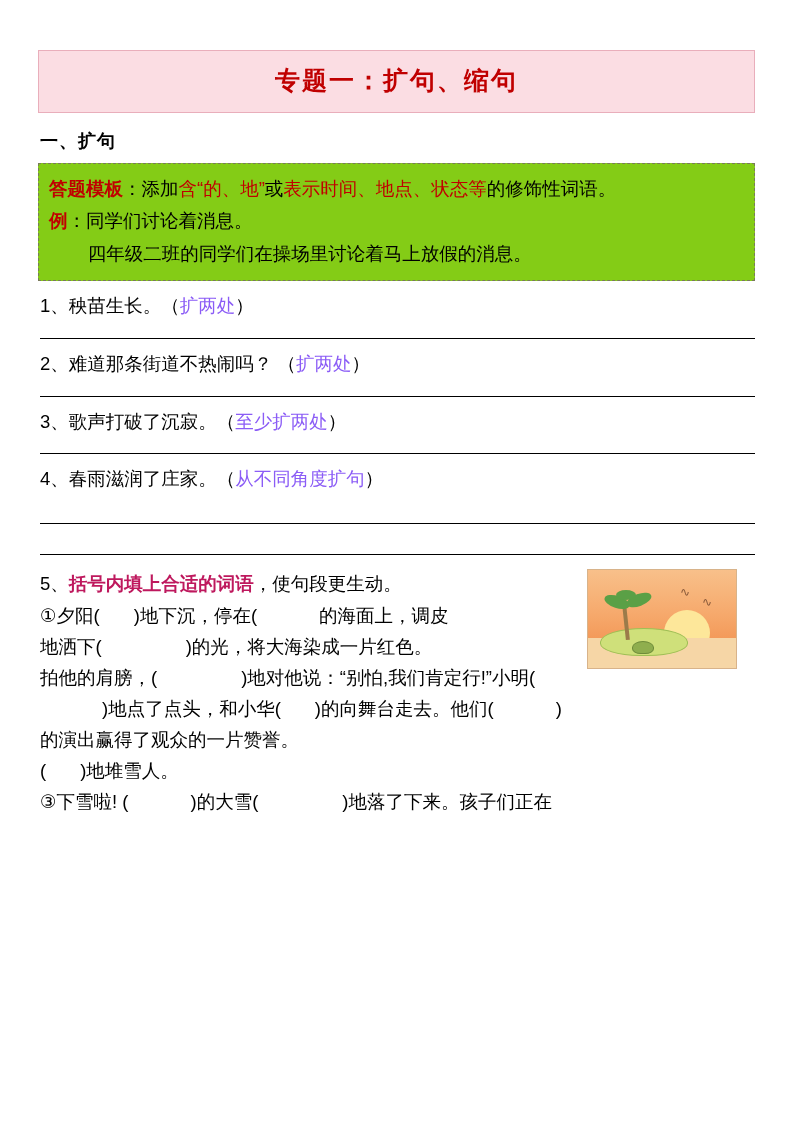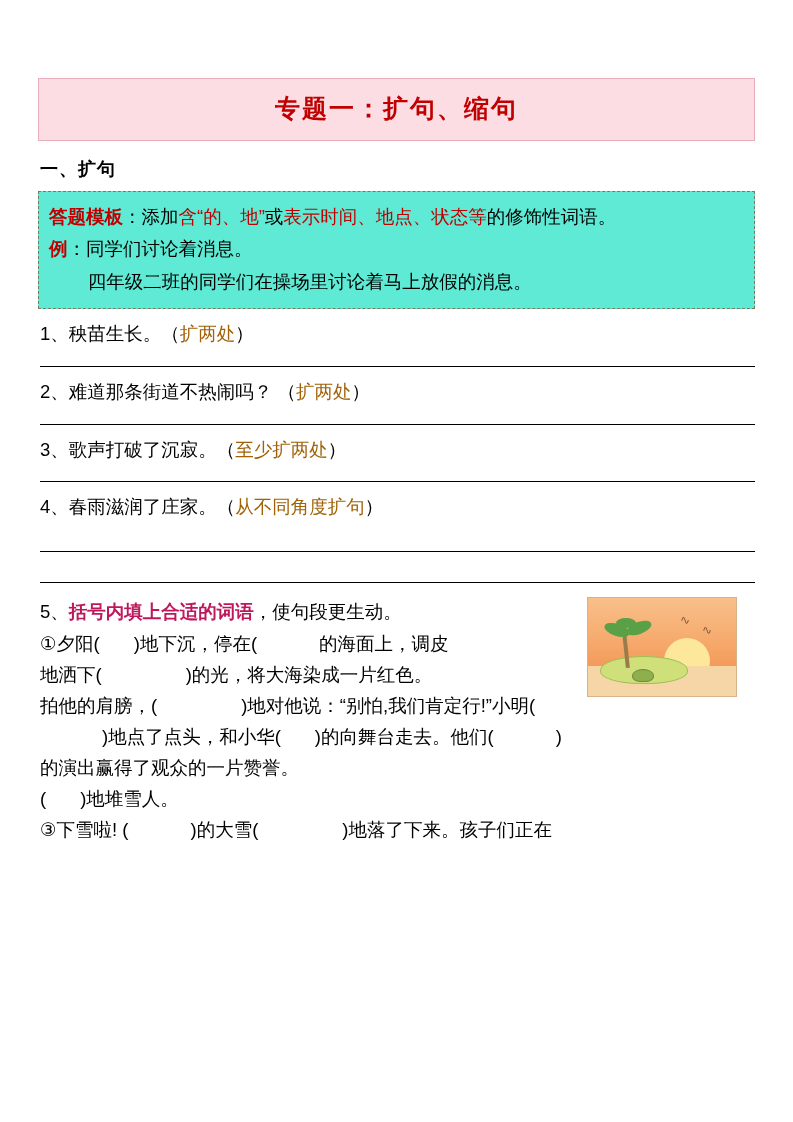--- a/index.html
+++ b/index.html
@@ -13,21 +13,20 @@
     font-family: "Liberation Sans", "DejaVu Sans", sans-serif;
     color: #000000;
     overflow: hidden;
   }
   .page {
     position: relative;
     width: 793px;
     height: 958px;
     box-sizing: border-box;
     padding: 50px 38px 0 38px;
-    margin-top: 28px;
   }
 
   
   .title-banner {
     background: #fbdde3;
     border: 1px solid #e9aebb;
     text-align: center;
     padding: 13px 0 15px 0;
     margin: 0 0 6px 0;
   }
@@ -41,21 +40,21 @@
   
   .section-heading {
     font-size: 18px;
     font-weight: bold;
     margin: 16px 0 10px 2px;
     letter-spacing: 1px;
   }
 
   
   .template-box {
-    background: #5eead4;
+    background: #84cc16;
     border: 1px dashed #7a7a5a;
     padding: 9px 10px 10px 10px;
     line-height: 1.75;
     font-size: 18.5px;
   }
   .template-box .lead {
     color: #c00000;
     font-weight: bold;
   }
   .template-box .hl {
@@ -70,21 +69,21 @@
     text-indent: 2.1em;
   }
 
   
   .q {
     font-size: 18.5px;
     margin: 11px 0 0 2px;
     line-height: 1.5;
   }
   .q .red {
-    color: #a16207;
+    color: #8b5cf6;
   }
   .rule {
     border: none;
     border-top: 1px solid #000000;
     margin: 18px 0 0 2px;
     height: 0;
   }
   .rule.tall {
     margin-top: 30px;
   }

